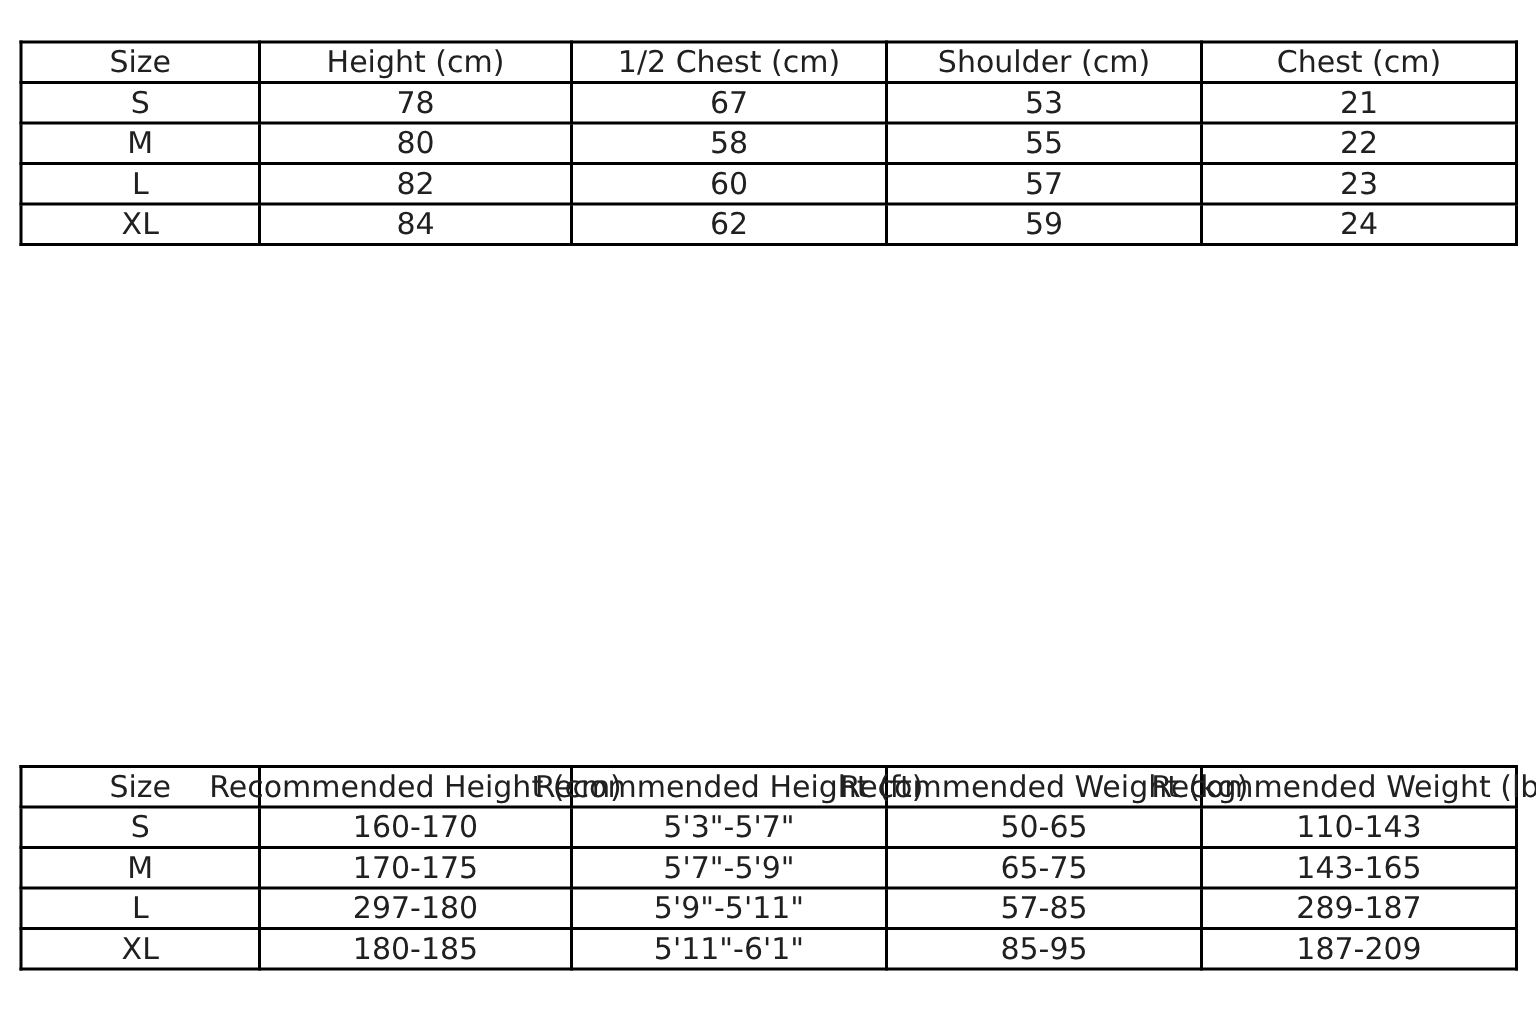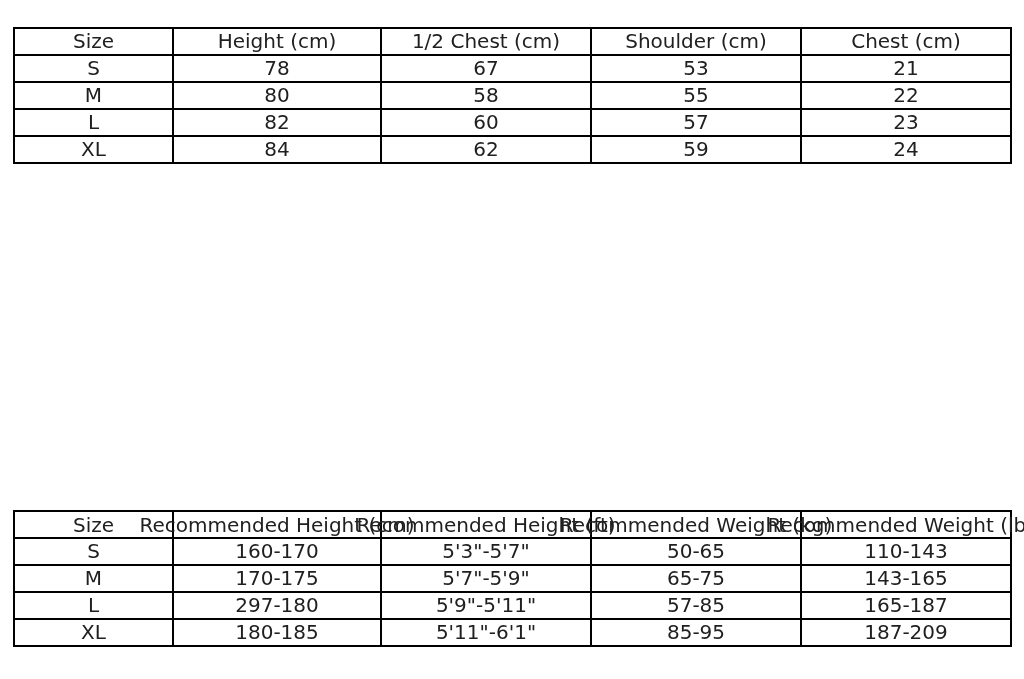--- a/index.html
+++ b/index.html
@@ -148,21 +148,21 @@
       <td>170-175</td>
       <td>5'7"-5'9"</td>
       <td>65-75</td>
       <td>143-165</td>
     </tr>
     <tr>
       <td>L</td>
       <td>297-180</td>
       <td>5'9"-5'11"</td>
       <td>57-85</td>
-      <td>165-187</td>
+      <td>289-187</td>
     </tr>
     <tr>
       <td>XL</td>
       <td>180-185</td>
       <td>5'11"-6'1"</td>
       <td>85-95</td>
       <td>187-209</td>
     </tr>
   </tbody>
     </table>

